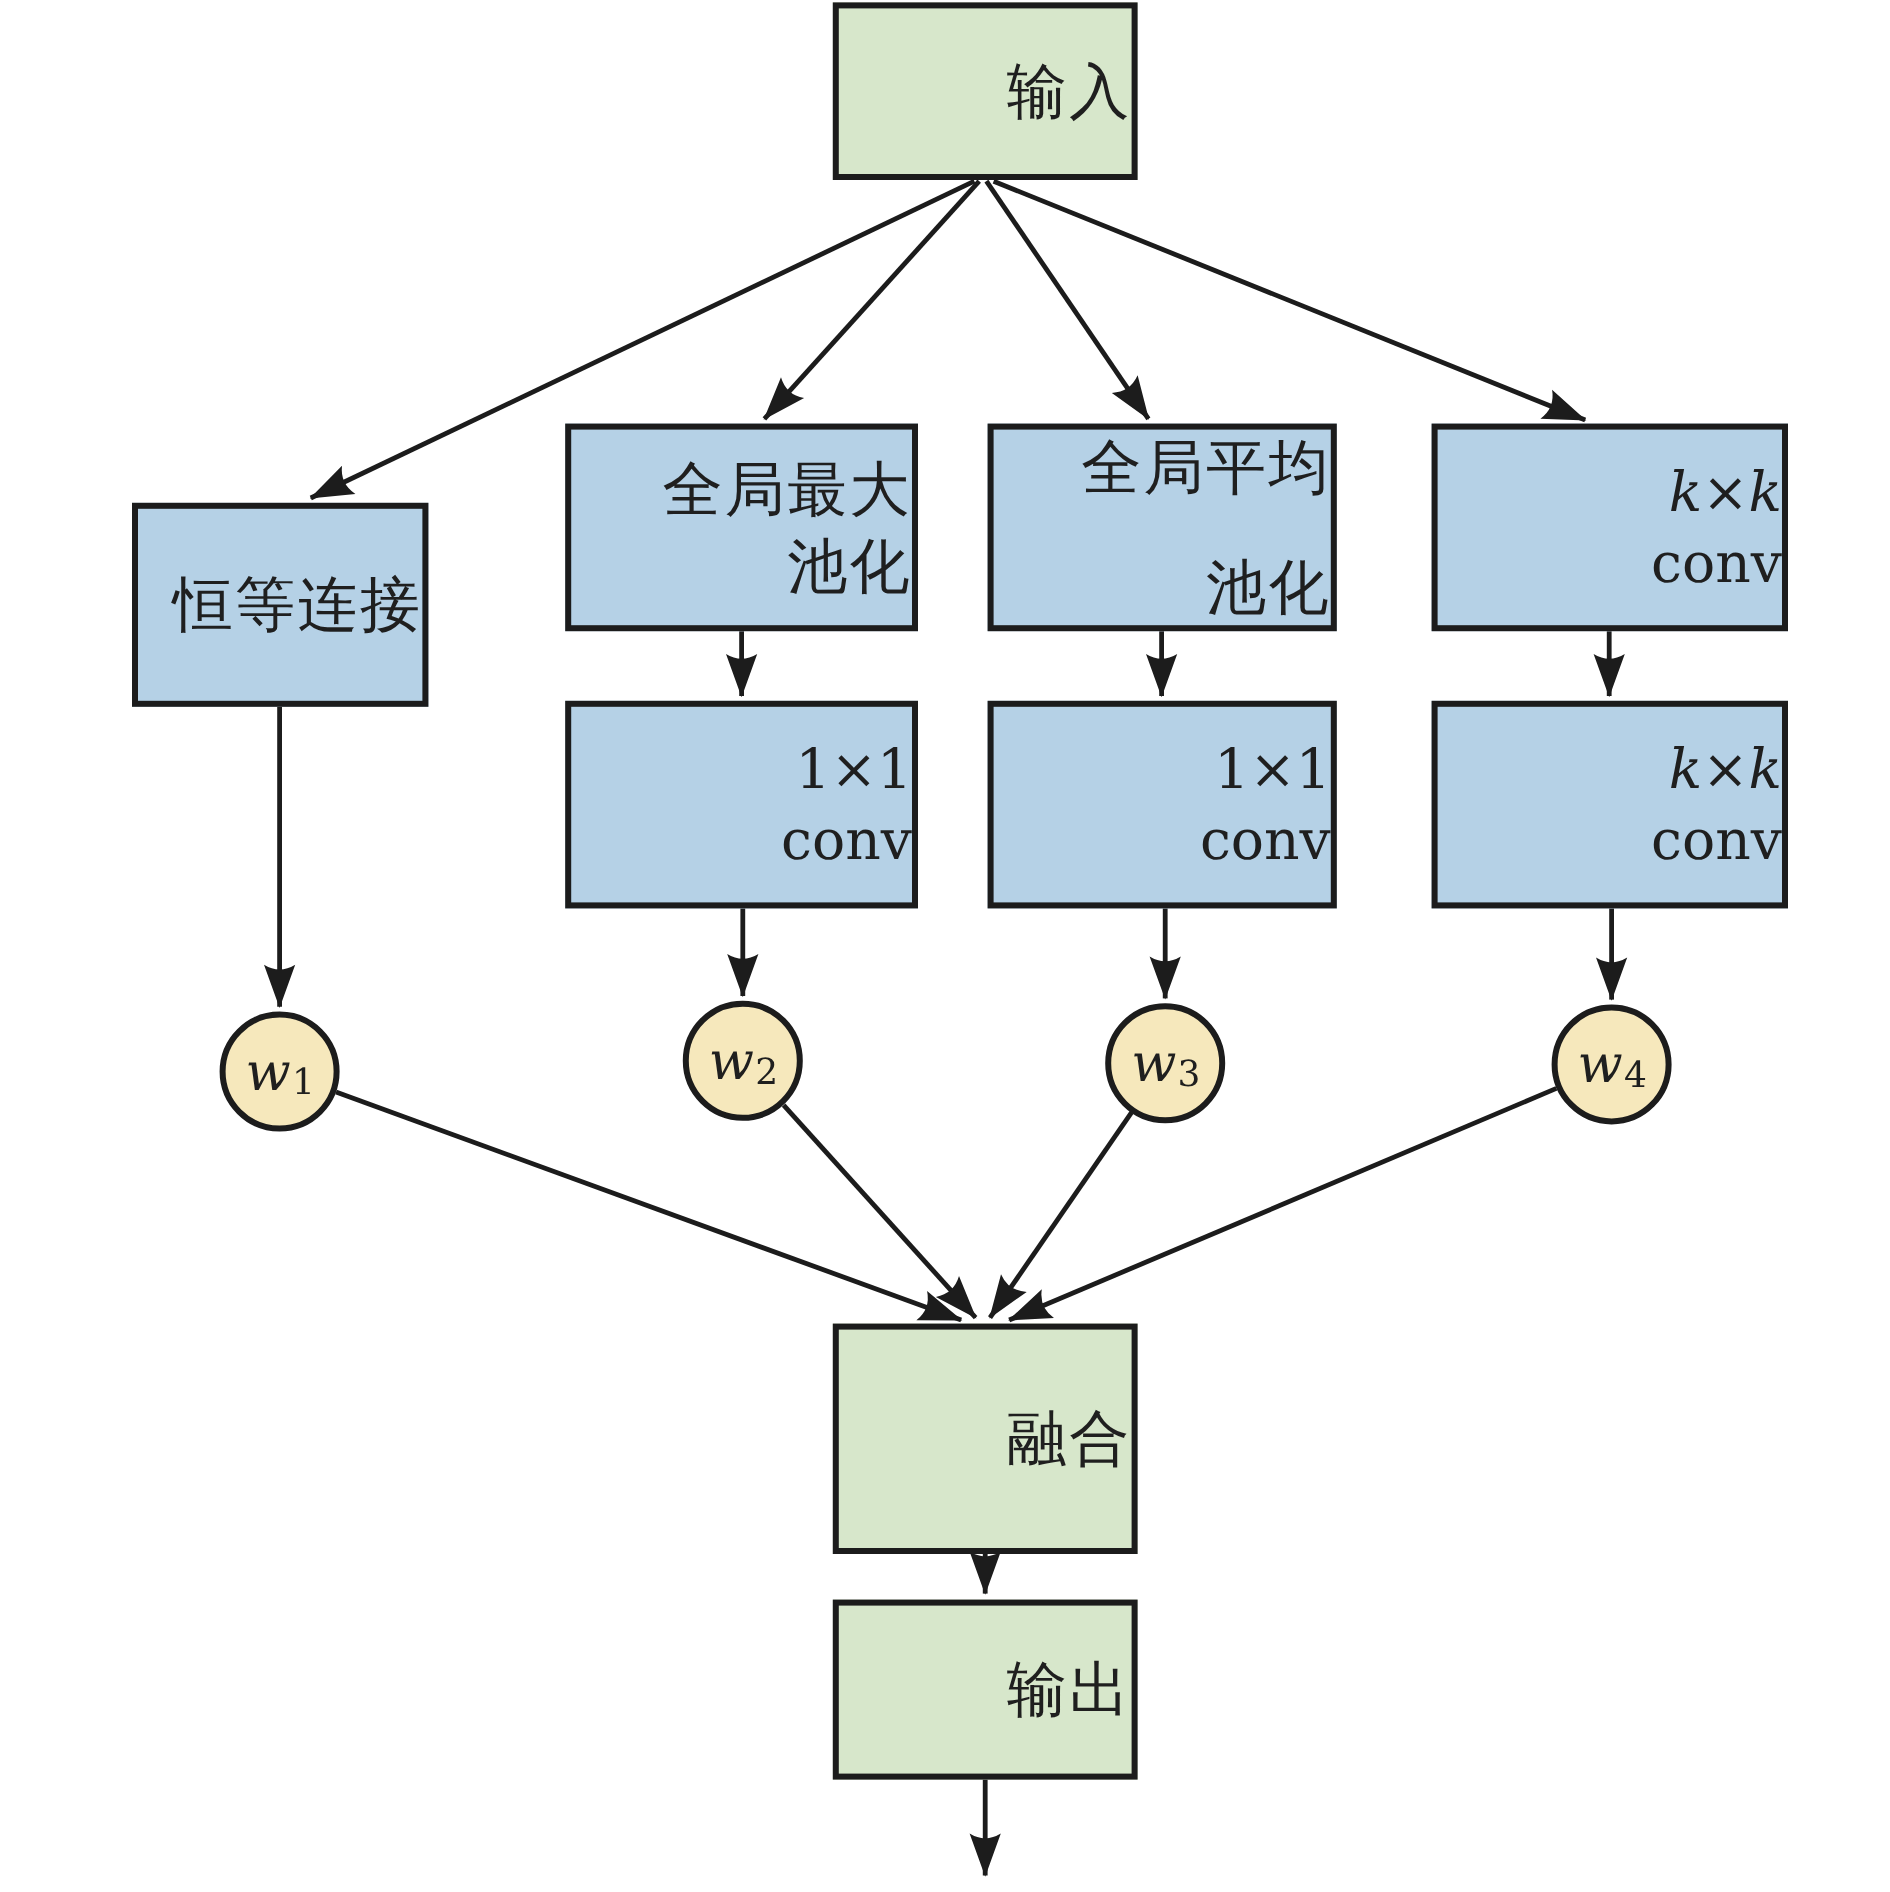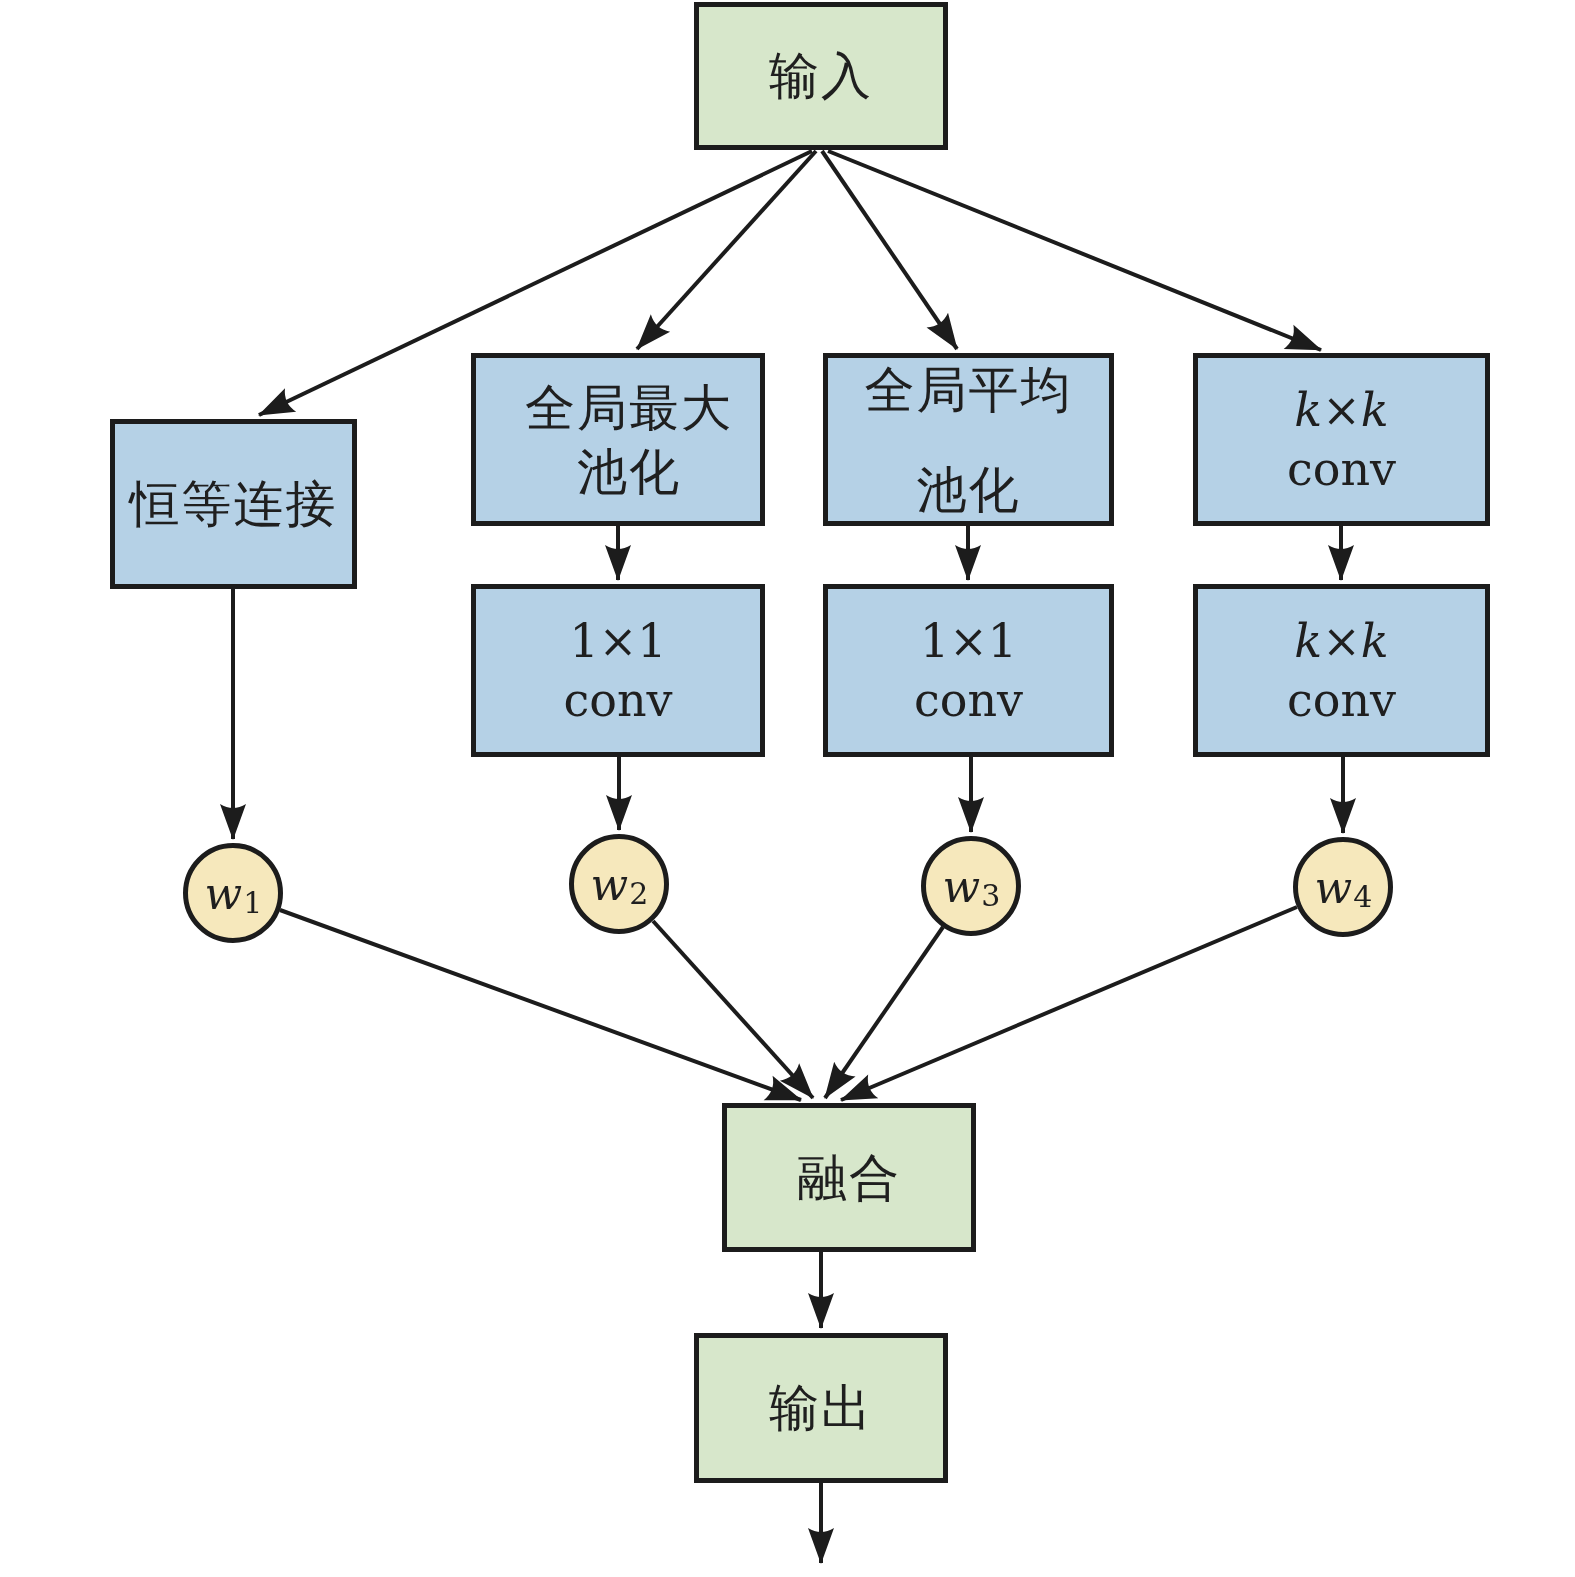--- a/index.html
+++ b/index.html
@@ -17,21 +17,21 @@
     width: 100%; height: 100%;
     display: block;
   }
   .node {
     position: absolute;
     box-sizing: border-box;
     border: 5px solid #1c1c1c;
     display: flex;
     flex-direction: column;
     justify-content: center;
-    align-items: center;
+    align-items: flex-end;
     text-align: center;
     color: #1f1f1f;
     z-index: 2;
   }
   .node .ln {
     line-height: 1.28;
     white-space: nowrap;
   }
   .node .ln.cjk { font-size: 50px; letter-spacing: 2px; }
   .node .ln.lat { font-size: 46px; }
@@ -108,21 +108,21 @@
       <div class="ln lat"><span>conv</span></div>
     </div>
     <div class="node" style="left: 823px; top: 584px; width: 291px; height: 173px; background: rgb(181, 209, 230);">
       <div class="ln lat"><span>1×1</span></div>
       <div class="ln lat"><span>conv</span></div>
     </div>
     <div class="node" style="left: 1193px; top: 584px; width: 297px; height: 173px; background: rgb(181, 209, 230);">
       <div class="ln lat"><i>k</i><span>×</span><i>k</i></div>
       <div class="ln lat"><span>conv</span></div>
     </div>
-    <div class="node" style="left: 722px; top: 1103px; width: 254px; height: 149px; background: rgb(215, 231, 203);">
+    <div class="node" style="left: 694px; top: 1103px; width: 254px; height: 192px; background: rgb(215, 231, 203);">
       <div class="ln cjk"><span>融合</span></div>
     </div>
     <div class="node" style="left: 694px; top: 1333px; width: 254px; height: 150px; background: rgb(215, 231, 203);">
       <div class="ln cjk"><span>输出</span></div>
     </div>
     <div class="wcircle" style="left: 183px; top: 843px; width: 100px; height: 100px; background: rgb(246, 232, 188);">
       <i>w</i>
       <sub>1</sub>
     </div>
     <div class="wcircle" style="left: 569px; top: 834px; width: 100px; height: 100px; background: rgb(246, 232, 188);">

